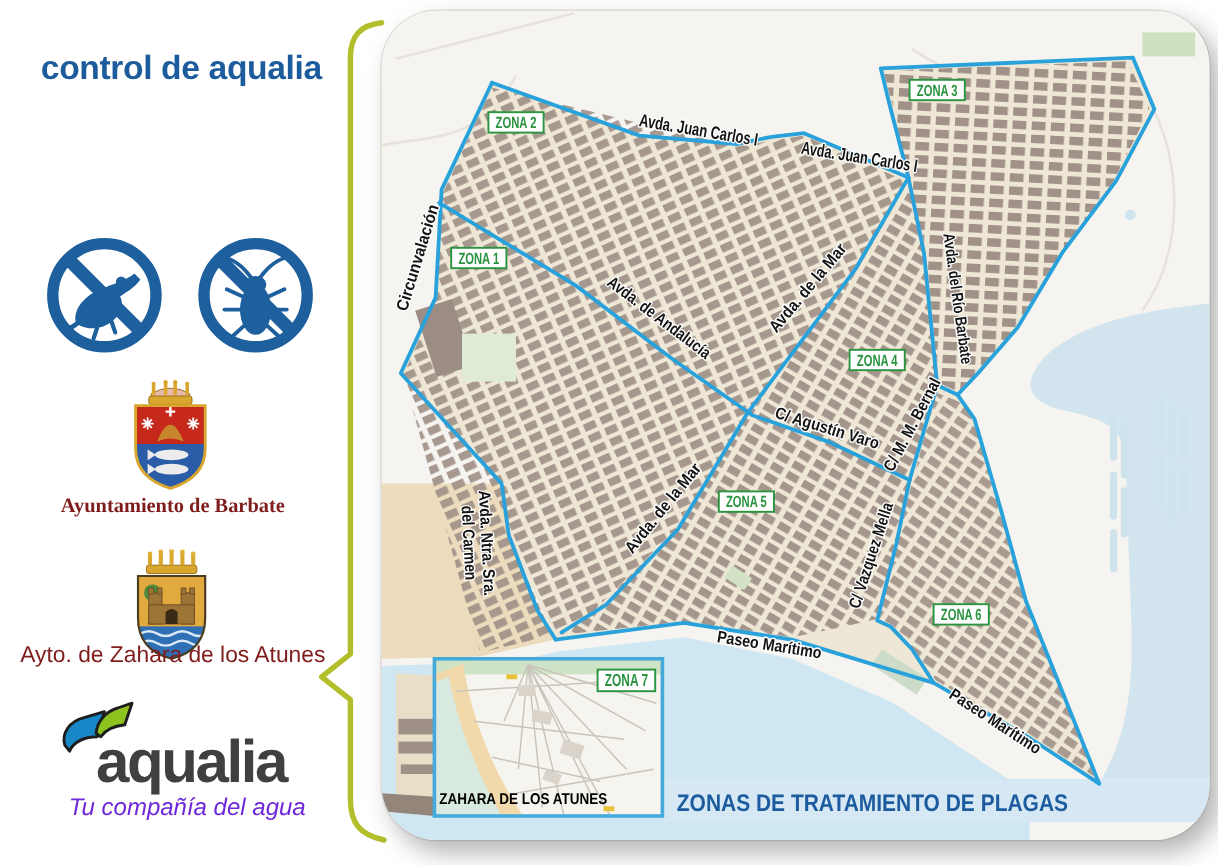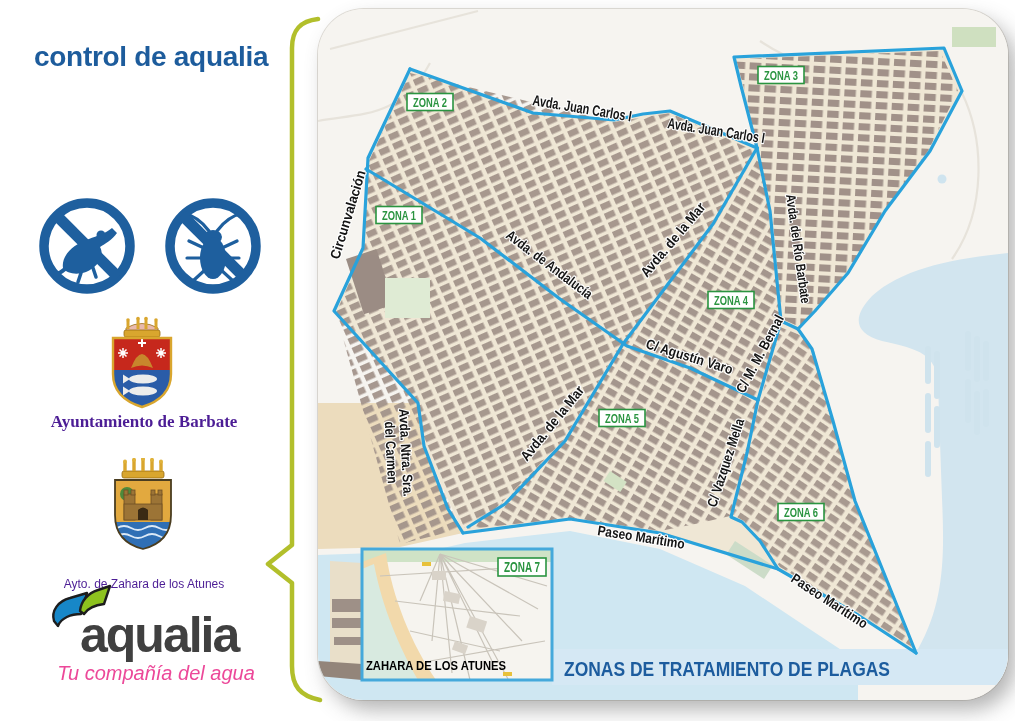--- a/index.html
+++ b/index.html
@@ -5,27 +5,27 @@
   html,body{margin:0;padding:0;}
   body{width:1015px;height:721px;position:relative;background:#ffffff;
        font-family:"Liberation Sans",sans-serif;overflow:hidden;}
   
   .campaign-title{position:absolute;left:34px;top:40px;width:270px;
       font-size:28px;line-height:34px;color:#1d5c9c;letter-spacing:-0.3px;}
   .campaign-title .b{font-weight:700;}
   .campaign-title .r{font-weight:400;}
   .no-icon{position:absolute;width:100px;height:100px;}
   .crest{position:absolute;}
-  .caption{position:absolute;left:10px;width:268px;text-align:center;color:#4c1d95;}
+  .caption{position:absolute;left:10px;width:268px;text-align:center;color:#7f1d1d;}
   .caption-barbate{top:412px;font-family:"Liberation Serif",serif;font-weight:700;font-size:17px;}
-  .caption-zahara{top:536px;font-family:"Liberation Sans",sans-serif;font-size:12px;margin-top:41px;}
+  .caption-zahara{top:536px;font-family:"Liberation Sans",sans-serif;font-size:19px;}
   .aqualia-word{position:absolute;left:80px;top:610px;font-size:50px;font-weight:700;
       color:#404040;letter-spacing:-2px;line-height:1;}
   .aqualia-tag{position:absolute;left:36px;top:662px;width:240px;text-align:center;
-      font-style:italic;font-size:20px;color:#ec4899;}
+      font-style:italic;font-size:20px;color:#6d28d9;}
   
   .map-panel{position:absolute;left:318px;top:9px;width:690px;height:691px;
       border-radius:46px;overflow:hidden;background:#f6f4f0;
       box-shadow:8px 10px 20px rgba(90,90,90,.45), 0 0 0 1px #e3e0da;}
   svg text{font-family:"Liberation Sans",sans-serif;}
   .st{font-weight:700;fill:#141414;paint-order:stroke;stroke:#ffffff;stroke-width:2.4px;
       stroke-linejoin:round;}
   .zl-box{fill:#ffffff;stroke:#2a9440;stroke-width:1.6;}
   .zl-txt{fill:#2a9440;font-weight:700;text-anchor:middle;}
   .footer-t{fill:#1c5c9e;font-weight:700;}

